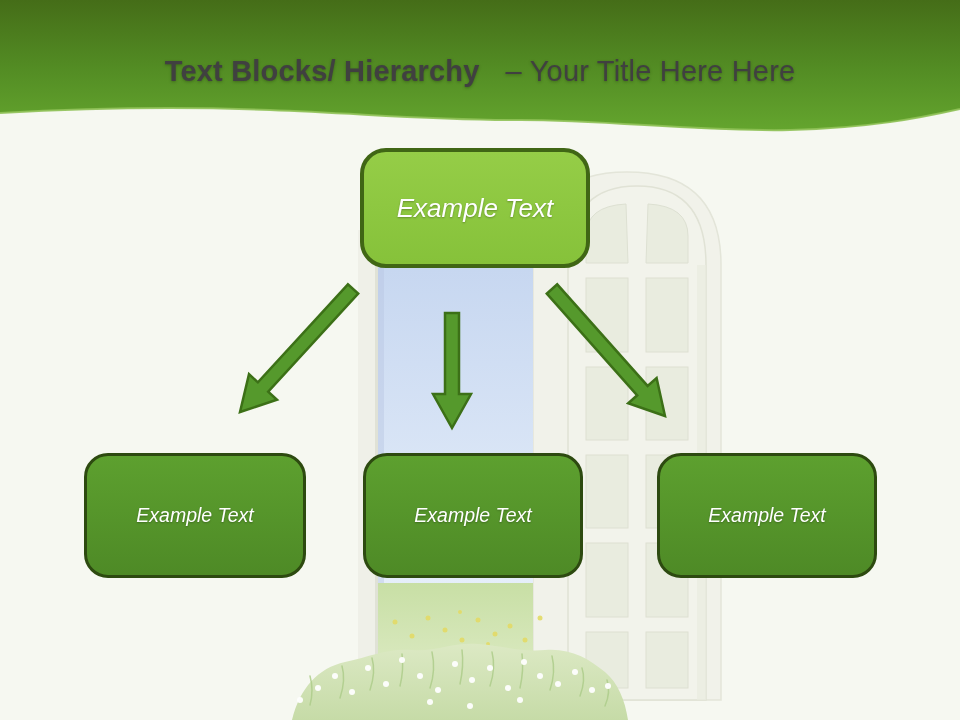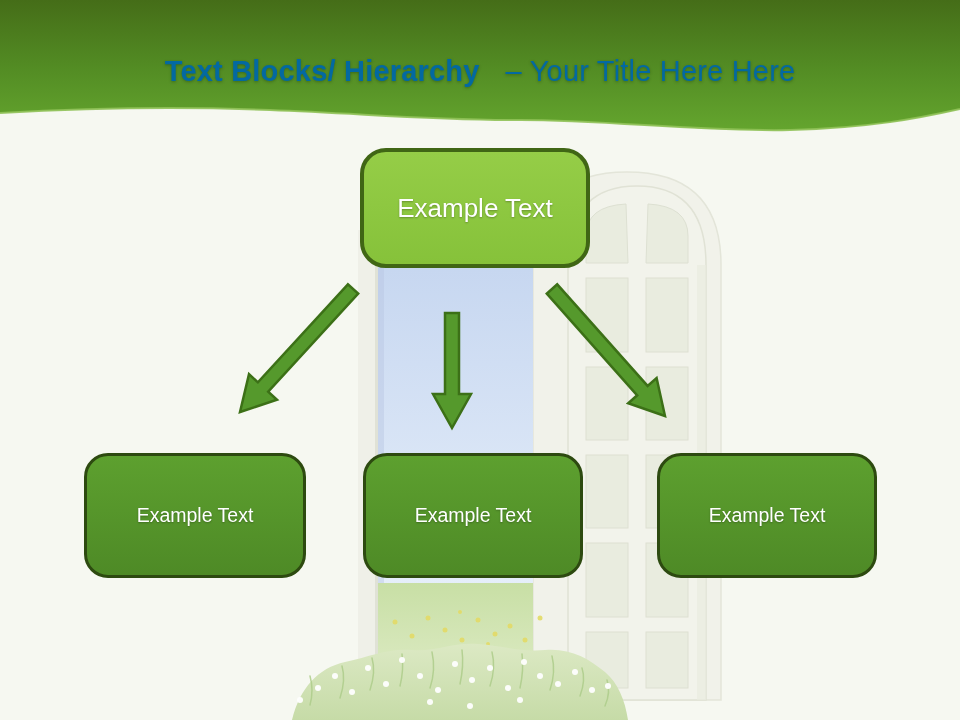--- a/index.html
+++ b/index.html
@@ -5,31 +5,32 @@
   html,body{margin:0;padding:0;background:#ffffff;}
   .slide{
     position:relative;width:960px;height:720px;overflow:hidden;
     background:#f6f8f1;font-family:"Liberation Sans",sans-serif;
   }
   .layer{position:absolute;left:0;top:0;}
   
   .title{
     position:absolute;left:0;top:0;width:960px;height:142px;
     display:flex;align-items:center;justify-content:center;gap:26px;
-    color:#0369a1;font-size:29px;letter-spacing:.2px;
+    color:#404040;font-size:29px;letter-spacing:.2px;
     text-shadow:0 1px 3px rgba(20,40,0,.35);
     z-index:3;pointer-events:none;
   }
   .title .b{font-weight:bold;}
   
   .box{
     position:absolute;box-sizing:border-box;z-index:4;
     display:flex;align-items:center;justify-content:center;
     color:#ffffff;text-align:center;
     text-shadow:0 1px 2px rgba(0,0,0,.28);
+    font-style:italic;
   }
   .box.root{
     left:360px;top:148px;width:230px;height:120px;
     background:linear-gradient(180deg,#95cd47,#86c23a);
     border:4px solid #406615;border-radius:26px;font-size:26px;
   }
   .box.child{
     top:453px;width:222px;height:125px;
     background:linear-gradient(180deg,#5da02f,#4e8a26);
     border:3px solid #2d4a10;border-radius:24px;font-size:19.5px;

